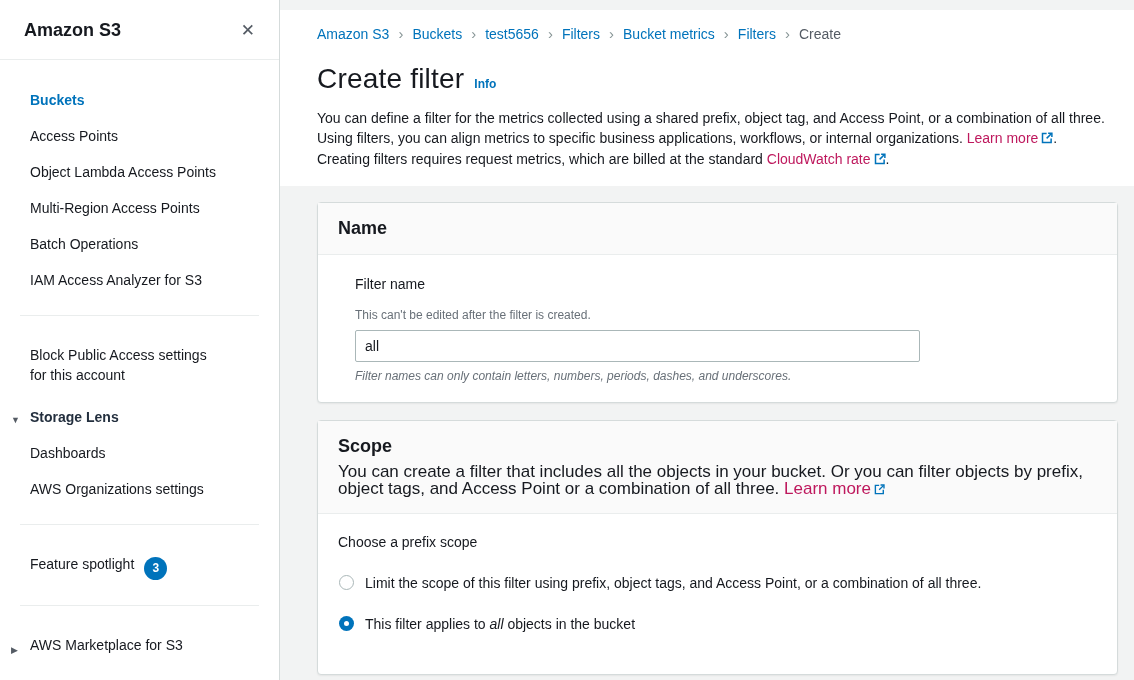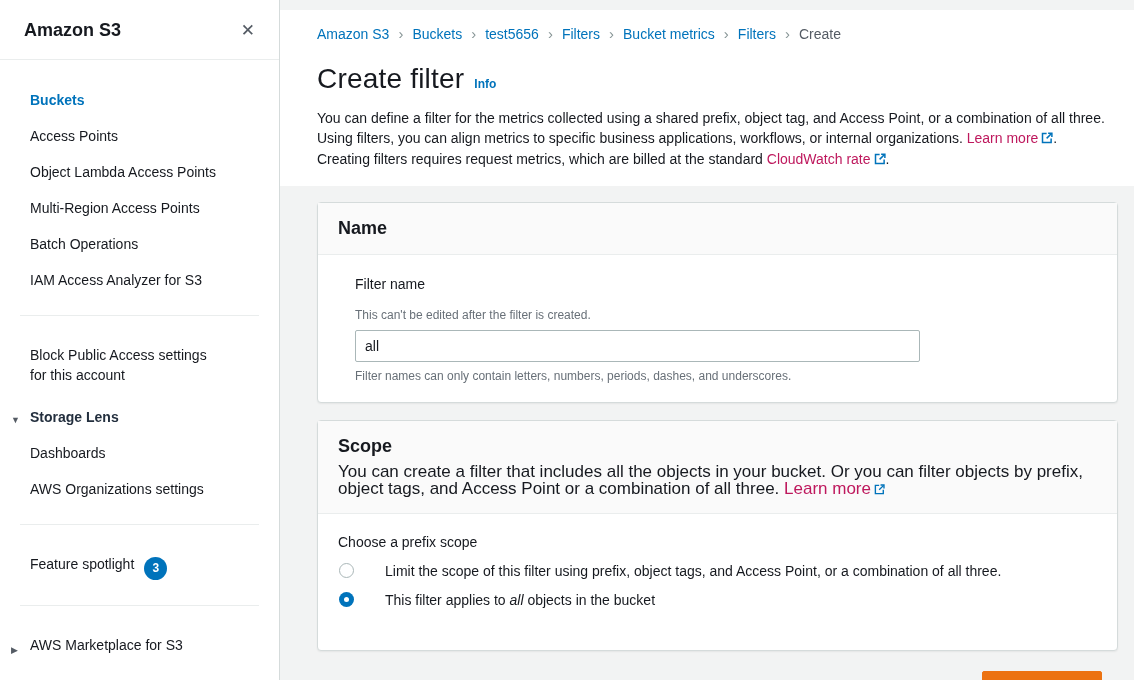--- a/index.html
+++ b/index.html
@@ -58,24 +58,24 @@
   .card-header .card-desc { margin-top:6px; font-size:17px; line-height:17px; color:#16191f; max-width:770px; }
   .card-body { padding:19px 37px; }
 
   .field-label { font-size:14px; color:#16191f; line-height:20px; }
   .field-constraint { font-size:12px; color:#687078; margin-top:13px; line-height:16px; }
   .text-input {
     margin-top:7px; width:565px; height:32px; padding:4px 9px;
     font-family:inherit; font-size:14px; color:#16191f;
     border:1px solid #aab7b8; border-radius:2px; background:#fff;
   }
-  .field-helper { font-size:12px; color:#687078; margin-top:7px; }
+  .field-helper { font-size:12px; color:#687078; margin-top:7px;font-style:italic; }
 
   .scope-body { padding:18px 20px 40px 20px; }
-  .radio-row { display:flex; align-items:flex-start; margin-top:9px; cursor:pointer;gap:20px; }
+  .radio-row { display:flex; align-items:flex-start; margin-top:21px; cursor:pointer; }
   .radio {
     width:15px; height:15px; border-radius:50%; margin:2px 11px 0 1px; flex:none;
     border:1px solid #aab7b8; background:#fff; position:relative;
   }
   .radio.checked { border:none; background:#0073bb; }
   .radio.checked::after {
     content:""; position:absolute; width:5px; height:5px; border-radius:50%;
     background:#fff; left:5px; top:5px;
   }
   .radio-label { line-height:20px; }

